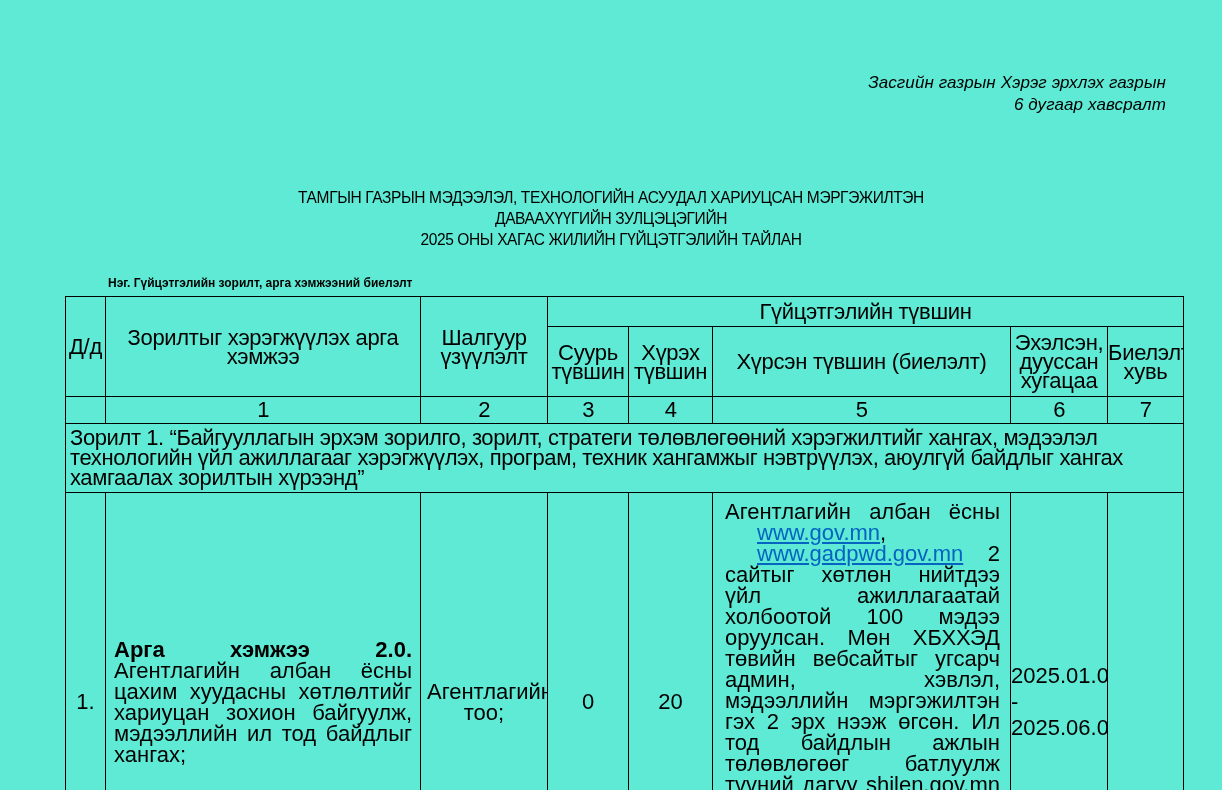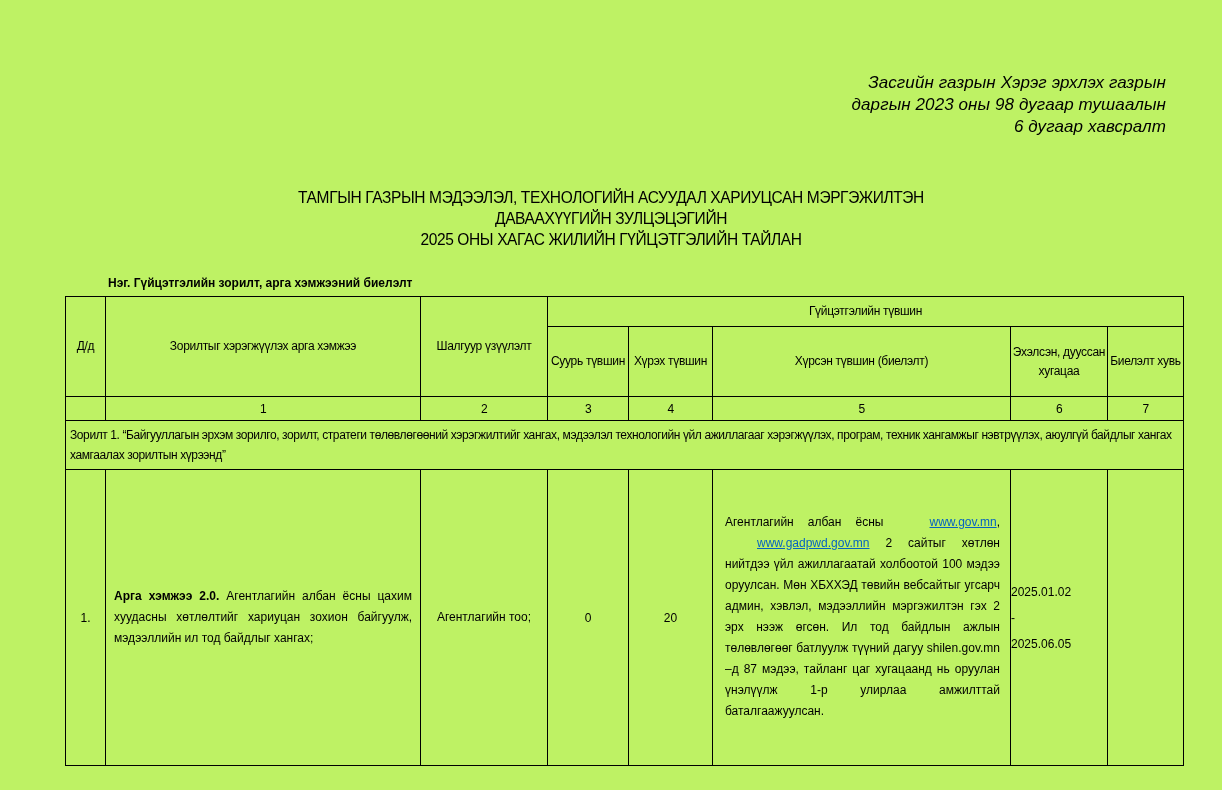--- a/index.html
+++ b/index.html
@@ -3,21 +3,21 @@
 <meta charset="utf-8">
 <style>
   * { margin: 0; padding: 0; box-sizing: border-box; }
   html, body {
     width: 1222px; height: 790px;
     background: #ffffff;
     font-family: "Liberation Sans", sans-serif;
     color: #000000;
     overflow: hidden;
   }
-  .page { position: relative; width: 1222px; height: 790px; background: #bef264; }
+  .page { position: relative; width: 1222px; height: 790px; background: #5eead4; }
 
   .corner-note {
     position: absolute; top: 72px; right: 56px;
     text-align: right;
     font-style: italic;
     font-size: 17px; line-height: 22px;
     letter-spacing: 0.1px;
   }
 
   .title-block {
@@ -38,21 +38,21 @@
   table.report {
     position: absolute; top: 296px; left: 65px;
     border-collapse: collapse;
     table-layout: fixed;
     width: 1118px;
   }
   table.report td, table.report th {
     border: 1px solid #000;
     vertical-align: middle;
     font-weight: normal;
-    font-size: 12px;
+    font-size: 22px;
     overflow: hidden;
   }
   .hdr { text-align: center; font-size: 15.5px; line-height: 19px; letter-spacing: -0.3px; }
   .hdr-group { height: 30px; }
   .hdr-sub td, .hdr-sub th { height: 70px; }
   .num-row td { height: 24px; text-align: center; font-size: 15px; letter-spacing: -0.5px; padding: 0; }
   .num-row td { border-bottom: 2px solid #000; }
 
   .goal-row td {
     height: 38px;
@@ -89,21 +89,20 @@
     margin-left: 32px;
   }
 </style>
 </head>
 <body>
 
 <div class="page">
 
   <div class="corner-note">
     <div>Засгийн газрын Хэрэг эрхлэх газрын</div>
-    <div>даргын 2023 оны 98 дугаар тушаалын</div>
     <div>6 дугаар хавсралт</div>
   </div>
 
   <div class="title-block">
     <div>ТАМГЫН ГАЗРЫН МЭДЭЭЛЭЛ, ТЕХНОЛОГИЙН АСУУДАЛ ХАРИУЦСАН МЭРГЭЖИЛТЭН</div>
     <div>ДАВААХҮҮГИЙН ЗУЛЦЭЦЭГИЙН</div>
     <div>2025 ОНЫ  ХАГАС ЖИЛИЙН ГҮЙЦЭТГЭЛИЙН ТАЙЛАН</div>
   </div>
 
   <div class="section-heading">Нэг. Гүйцэтгэлийн зорилт, арга хэмжээний биелэлт</div>

